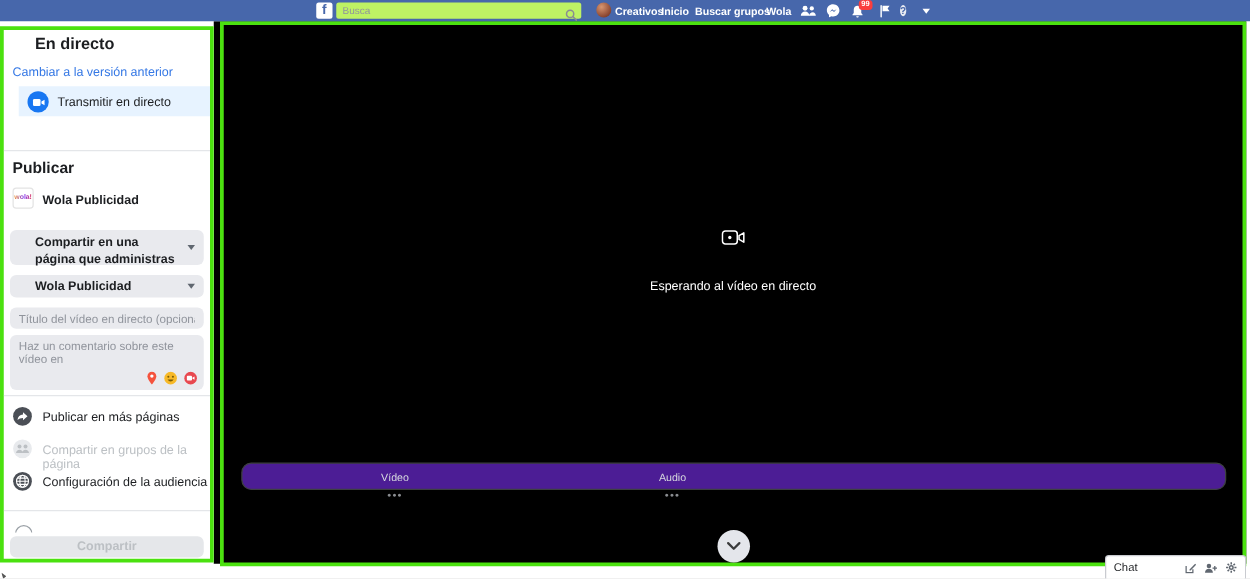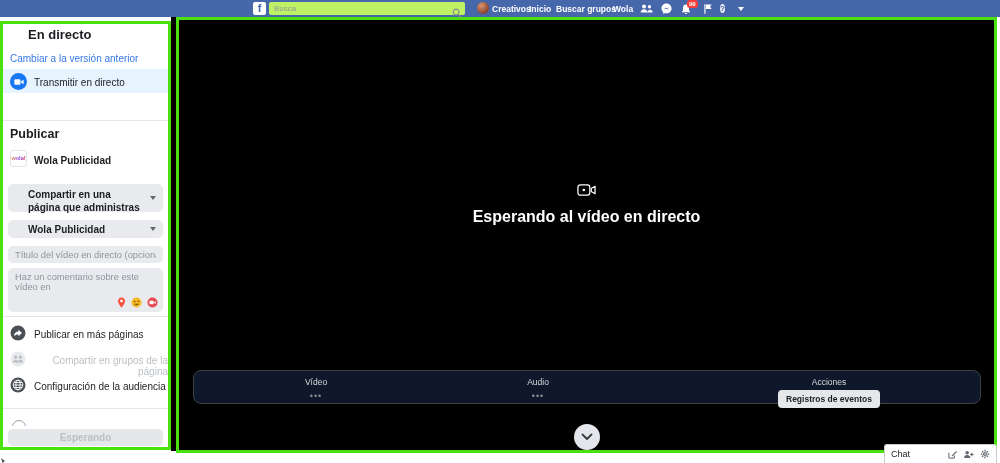--- a/index.html
+++ b/index.html
@@ -45,21 +45,21 @@
   .sidebar-box { position:absolute; left:0; top:21px; width:171px; height:429px;
                  border:3px solid #4be10f; background:#fff; z-index:2; overflow:hidden; }
   .main-box { position:absolute; left:176px; top:17px; width:821px; height:436px;
               border:3px solid #4be10f; z-index:2; }
 
   
   .sb-title { position:absolute; left:7px; top:3px; font-size:13px; font-weight:bold;
               color:#1c1e21;padding-left:18px; }
   .sb-link { position:absolute; left:7px; top:29px; font-size:10px; color:#3578e5;
              cursor:pointer; }
-  .sb-row { position:absolute; left:0; width:165px; height:24px; cursor:pointer;text-decoration:underline; }
+  .sb-row { position:absolute; left:12px; width:165px; height:24px; cursor:pointer;text-decoration:underline; }
   .sb-row .circ { position:absolute; left:7px; top:4px; }
   .sb-row .lbl { position:absolute; left:31px; top:8px; font-size:10px; color:#1c1e21; }
   .row-selected { background:#e7f3ff; }
   .cam-circ { width:17px; height:17px; border-radius:50%; background:#1877f2;
               display:flex; align-items:center; justify-content:center; }
   .divider { position:absolute; left:0; width:165px; height:1px; background:#e4e6e9; }
   .sb-heading { position:absolute; left:7px; top:103px; font-size:12.5px;
                 font-weight:bold; color:#1c1e21; }
   .page-logo { position:absolute; left:7px; top:126px; width:17px; height:17px;
                background:#fff; border:1px solid #e3e3e3; border-radius:3px;
@@ -82,39 +82,39 @@
               font-family:"Liberation Sans", sans-serif; }
   .sb-input::placeholder, .sb-textarea::placeholder { color:#90949c; }
   .sb-comment { position:absolute; left:5px; top:244px; width:155px; height:44px;
                 background:#e9eaee; border-radius:5px; }
   .sb-textarea { width:100%; height:28px; background:transparent; border:none;
                  resize:none; outline:none; font-size:9.3px; padding:4px 7px 0;
                  color:#1c1e21; font-family:"Liberation Sans", sans-serif; }
   .cm-icons { position:absolute; right:5px; bottom:4px; display:flex; gap:5px;
               align-items:center; }
   .cm-icons > span { line-height:0; cursor:pointer; }
-  .opt-row { position:absolute; left:0; width:165px; height:26px; cursor:pointer;text-align:right; }
+  .opt-row { position:absolute; left:0; width:165px; height:26px; cursor:pointer; }
   .opt-row .circ { position:absolute; left:7px; top:5px; line-height:0; }
   .opt-row .lbl { position:absolute; left:31px; top:9px; font-size:10px; color:#1c1e21; }
   .opt-disabled .lbl { color:#bcc0c4; }
   .half-arc { position:absolute; left:9px; top:396px; width:14px; height:6px;
               overflow:hidden; }
   .half-arc i { display:block; width:14px; height:14px; border:1.5px solid #9aa0a6;
               border-radius:50%; }
   .sb-submit { position:absolute; left:5px; top:405px; width:155px; height:17px;
                background:#e5e7ea; border:none; border-radius:5px; color:#bcc0c4;
                font-size:10px; font-weight:bold;
                font-family:"Liberation Sans", sans-serif; }
 
   
   .waiting { position:absolute; left:0; top:163px; width:815px; text-align:center;
              color:#fff; }
-  .waiting .txt { margin-top:7px; font-size:16px; font-weight:bold; }
-  .status-panel { position:absolute; left:14px; top:350px; width:788px; height:34px;
-                  border:1px solid #3e4042; border-radius:8px; background:#0f172a; }
+  .waiting .txt { margin-top:22px; font-size:10px; font-weight:normal; }
+  .status-panel { position:absolute; left:14px; top:350px; width:788px; height:22px;
+                  border:1px solid #3e4042; border-radius:8px; background:#4c1d95; }
   .sp-col { position:absolute; top:0; transform:translateX(-50%); text-align:center; }
   .sp-label { font-size:8.5px; color:#d8dadf; margin-top:6px; }
   .sp-value { font-size:9px; color:#8a8d91; margin-top:4px; letter-spacing:1px; }
   .sp-btn { margin-top:3px; background:#e6e7ea; border:none; border-radius:4px;
             font-size:8.5px; font-weight:bold; color:#1c1e21; padding:4px 8px;
             font-family:"Liberation Sans", sans-serif; cursor:pointer; }
   .chevron-btn { position:absolute; left:50%; top:404px; margin-left:-13px; width:26px;
                  height:26px; border-radius:50%; background:#e4e6eb; border:none;
                  display:flex; align-items:center; justify-content:center; cursor:pointer; }
 
@@ -285,21 +285,21 @@
           </svg>
       </span>
       <span class="lbl">Compartir en grupos de la página</span>
     </div>
 
     <div class="divider" style="top:384px"></div>
     <div class="half-arc">
         <i></i>
       </div>
 
-    <button class="sb-submit" disabled="">Esperando</button>
+    <button class="sb-submit" disabled="">Compartir</button>
   </aside>
 
   <section class="main-box">
     <div class="waiting">
       <span style="line-height:0">
         <svg width="19" height="14" viewBox="0 0 20 14">
             <rect x="1" y="1.5" width="12.5" height="11" rx="2.5" fill="none" stroke="#fff" stroke-width="1.3"></rect>
             <path d="M15 5.4 19 3.1v7.8L15 8.6z" fill="none" stroke="#fff" stroke-width="1.3" stroke-linejoin="round"></path>
             <circle cx="7.2" cy="7" r="1.4" fill="#fff"></circle>
           </svg>
@@ -309,24 +309,20 @@
 
     <div class="status-panel">
       <div class="sp-col" style="left:122px">
         <div class="sp-label">Vídeo</div>
         <div class="sp-value">•••</div>
       </div>
       <div class="sp-col" style="left:344px">
         <div class="sp-label">Audio</div>
         <div class="sp-value">•••</div>
       </div>
-      <div class="sp-col" style="left:635px">
-        <div class="sp-label">Acciones</div>
-        <button class="sp-btn">Registros de eventos</button>
-      </div>
     </div>
 
     <button class="chevron-btn">
       <span style="line-height:0">
         <svg width="12" height="8" viewBox="0 0 12 8">
             <path d="M1.5 1.5 6 6l4.5-4.5" fill="none" stroke="#3a3b3c" stroke-width="1.8" stroke-linecap="round" stroke-linejoin="round"></path>
           </svg>
       </span>
     </button>
   </section>

